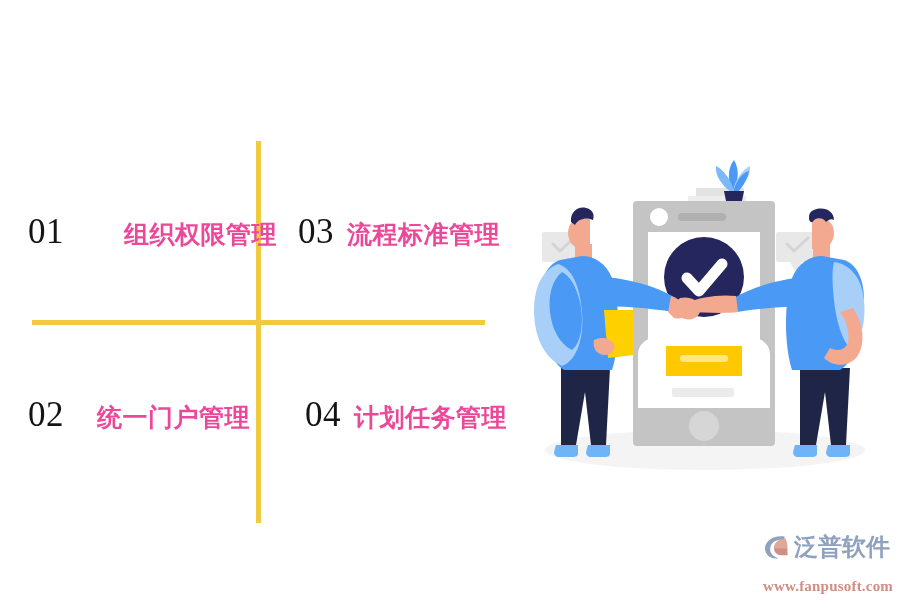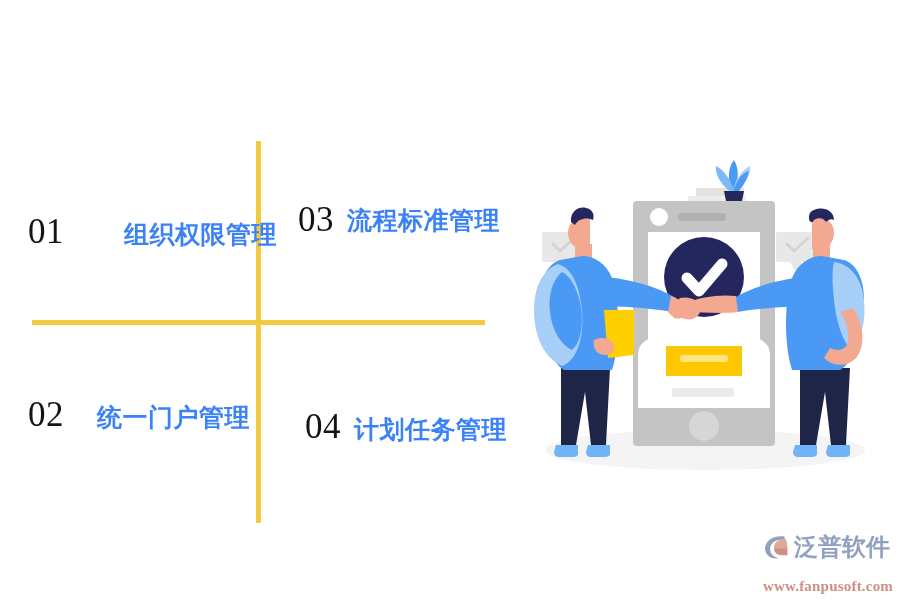--- a/index.html
+++ b/index.html
@@ -52,29 +52,29 @@
     font-family: "Liberation Serif", "DejaVu Serif", serif;
     font-size: 35px;
     font-weight: 400;
     color: #141414;
     letter-spacing: 0.5px;
   }
   .item .label {
     font-family: "DejaVu Sans", "Liberation Sans", sans-serif;
     font-size: 25px;
     font-weight: 700;
-    color: #3b82f6;
+    color: #ec4899;
     margin-left: 13px;
     letter-spacing: 0.5px;
   }
 
   #item-01 { left: 28px;  top: 212px; gap: 47px; }
-  #item-03 { left: 298px; top: 200px; align-items: center; }
+  #item-03 { left: 298px; top: 212px; }
   #item-02 { left: 28px;  top: 395px; gap: 20px; }
-  #item-04 { left: 305px; top: 407px; }
+  #item-04 { left: 305px; top: 395px; }
 
   
   #illustration {
     position: absolute;
     left: 528px;
     top: 160px;
     width: 350px;
     height: 320px;
   }
   #illustration svg { display: block; }

